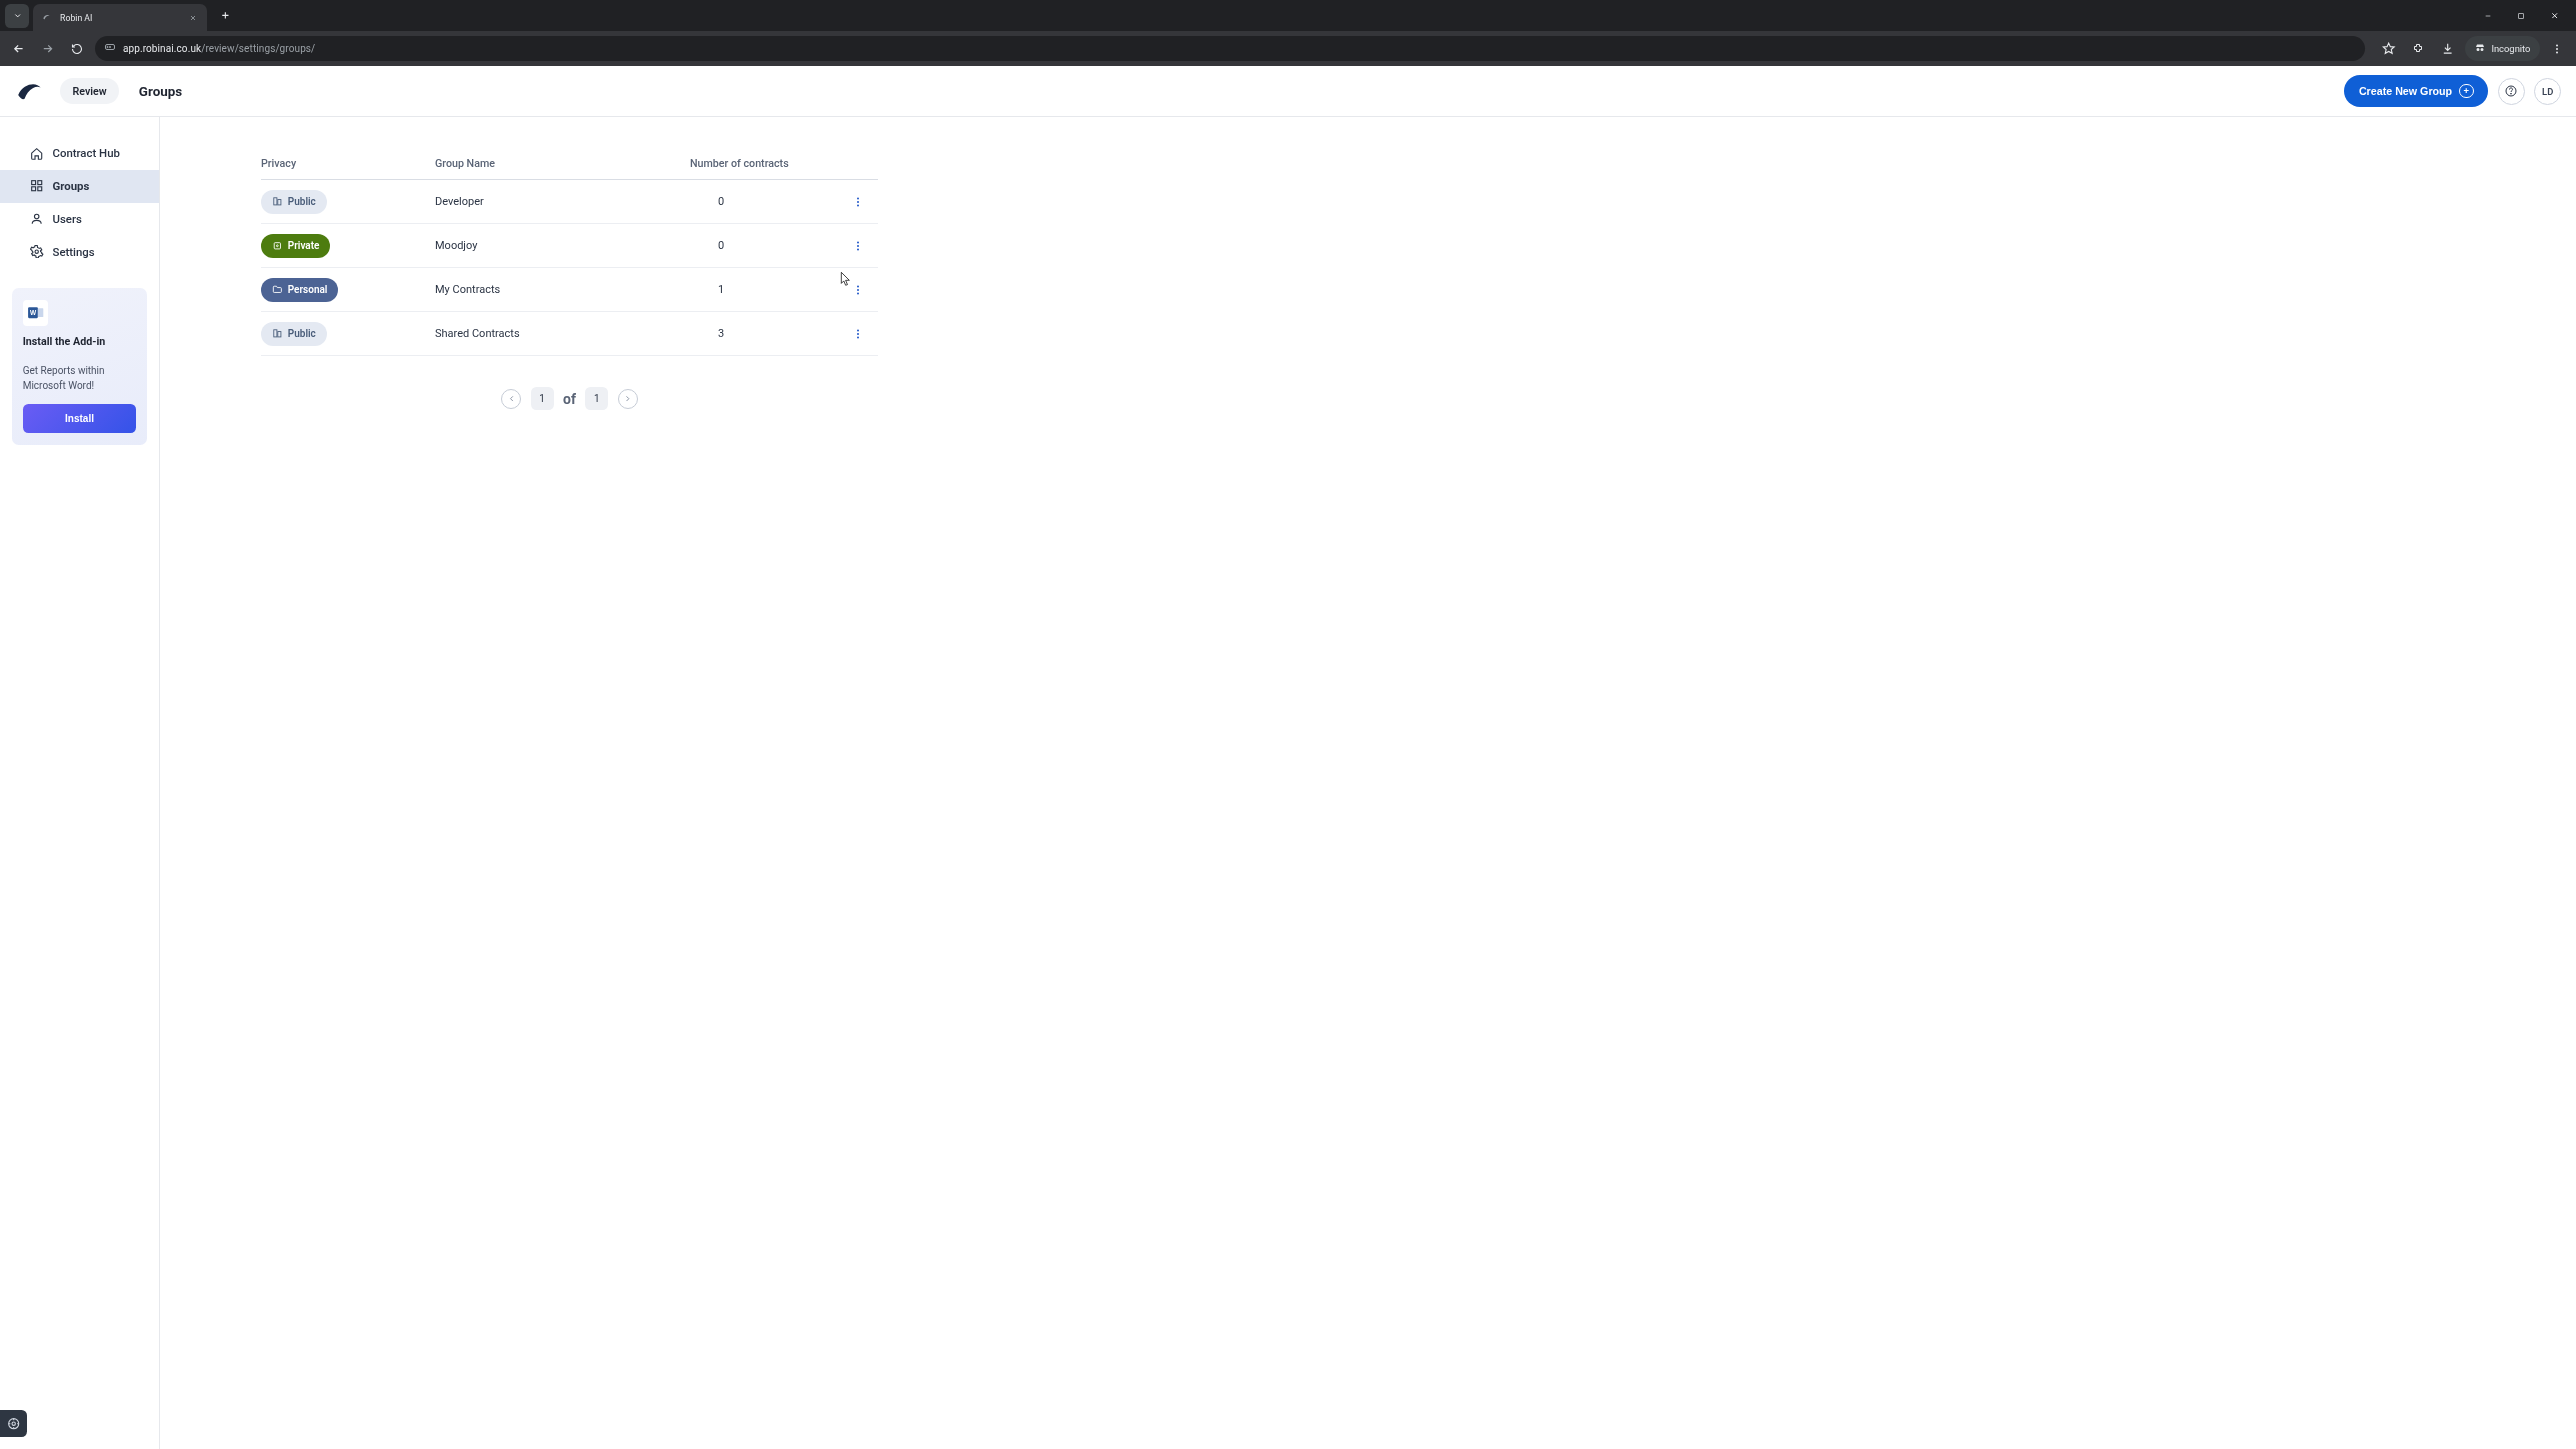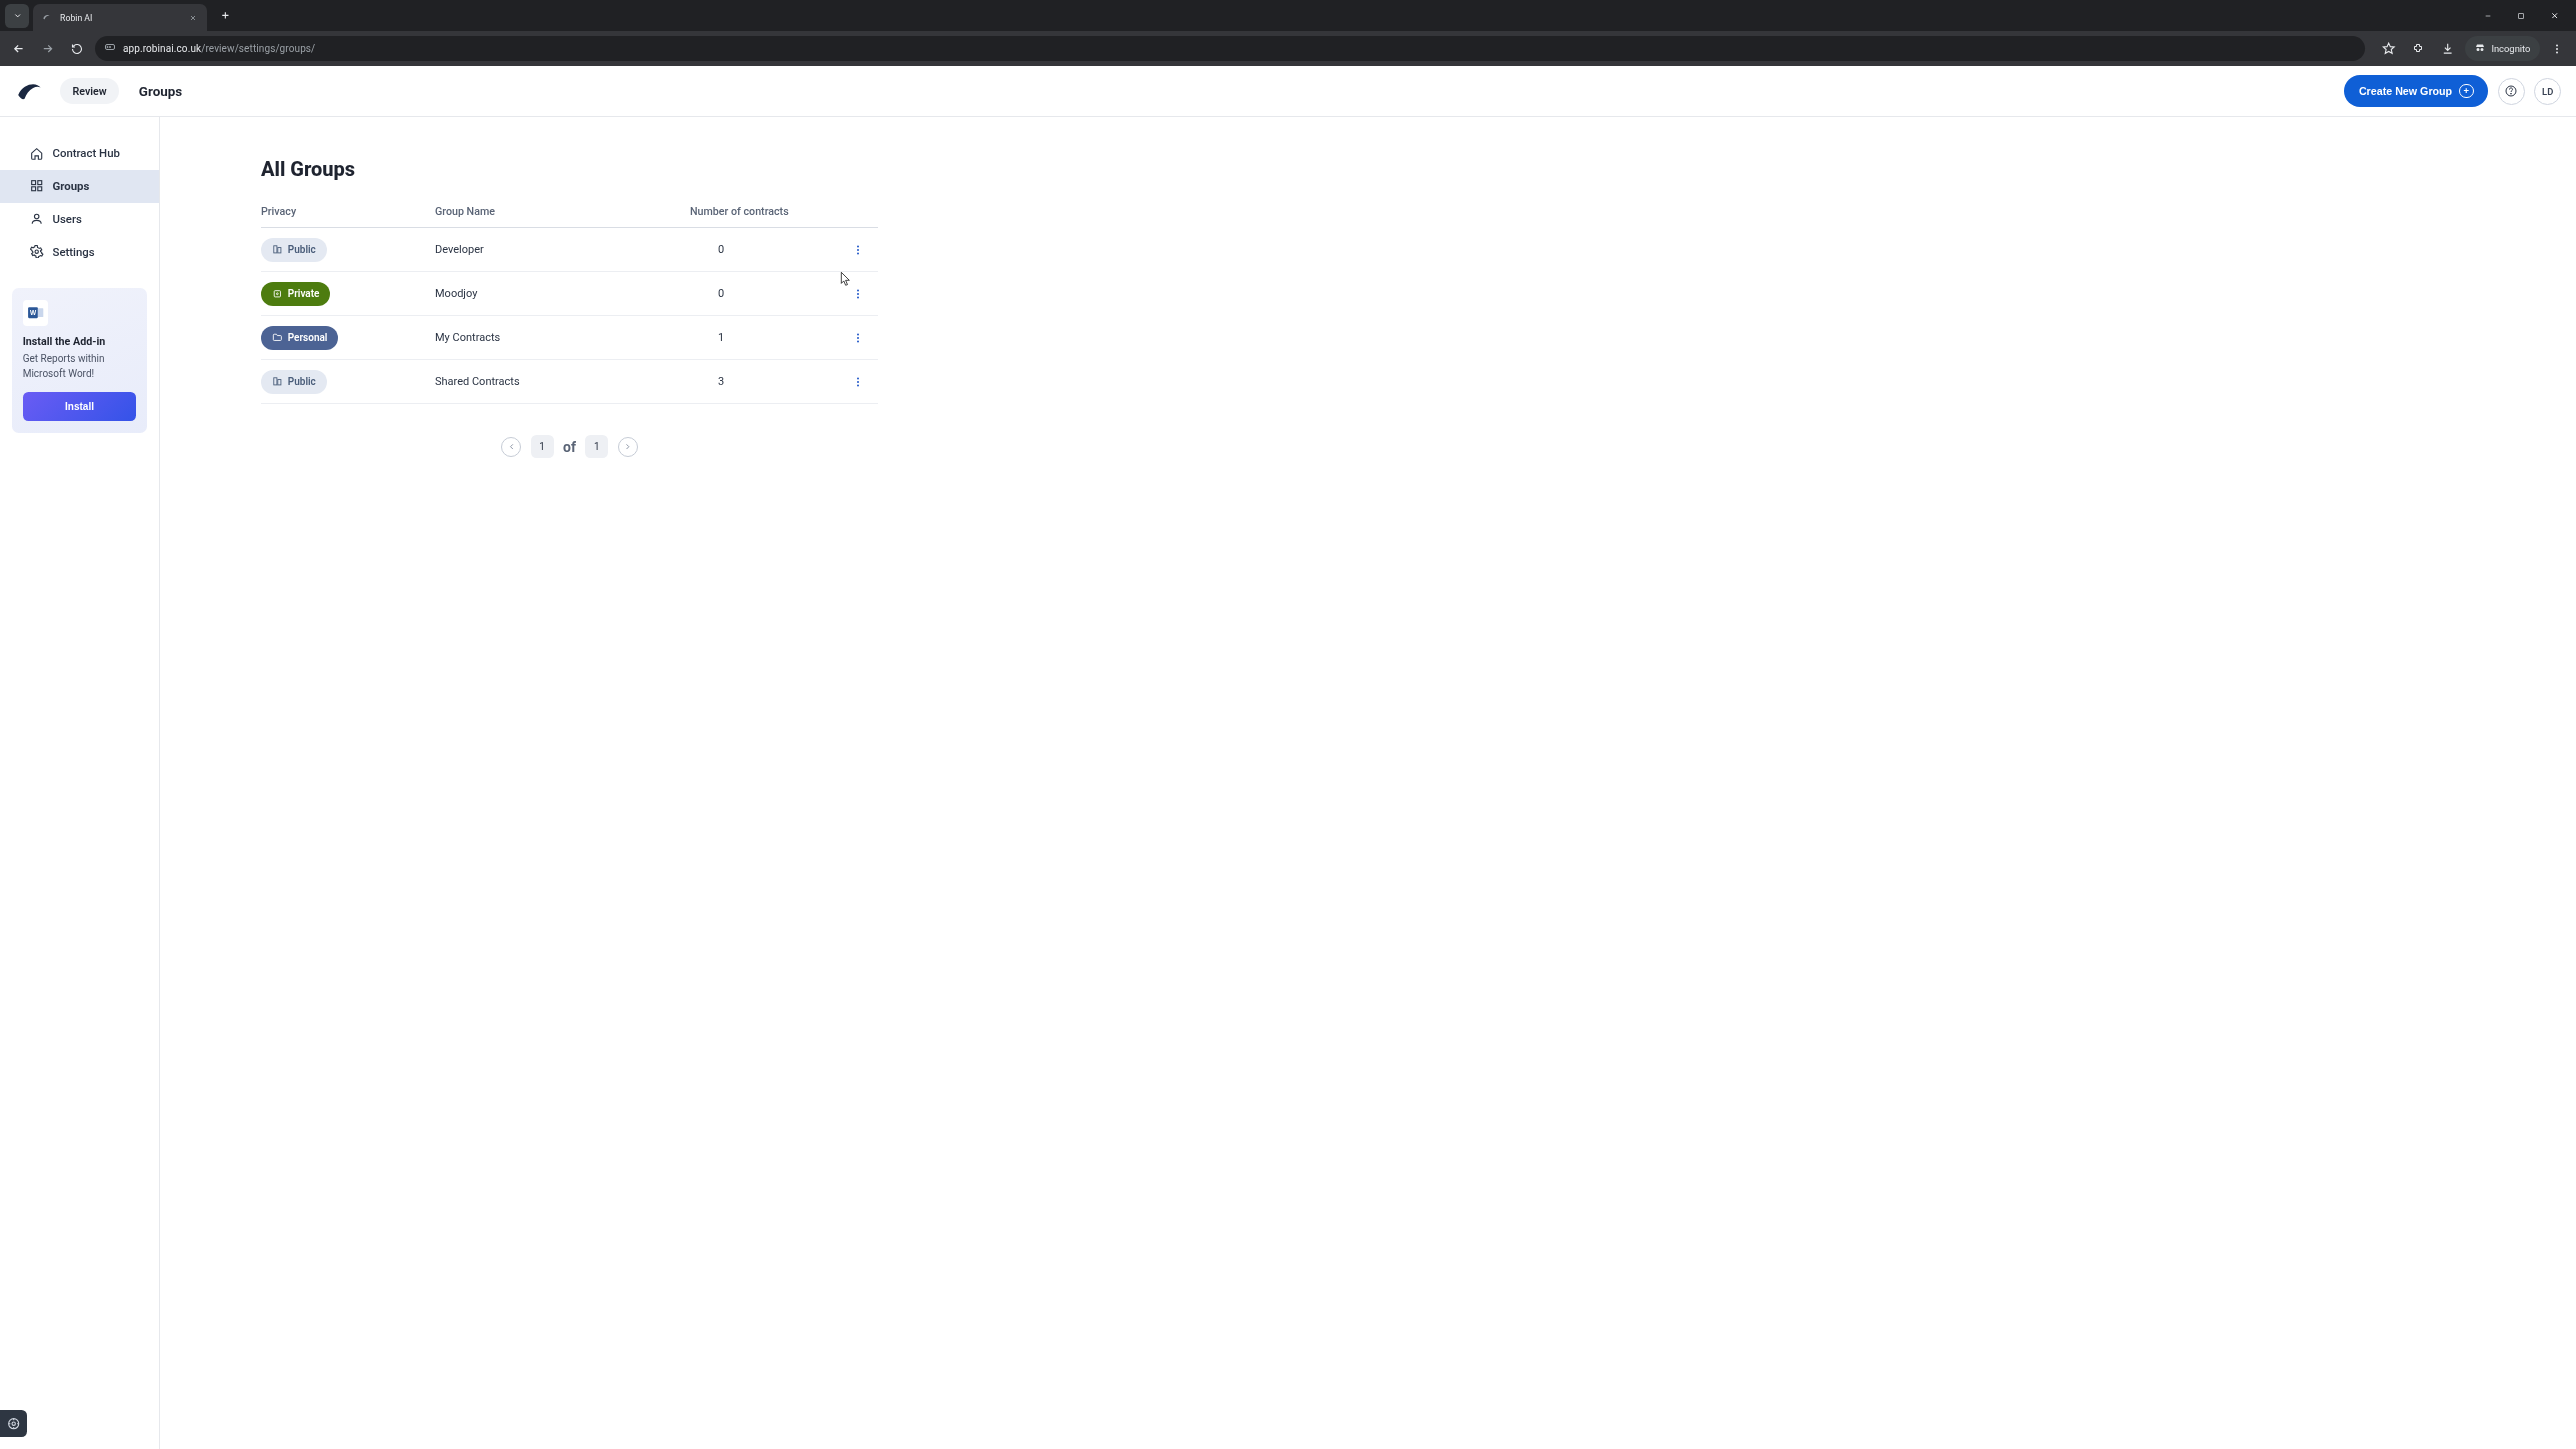--- a/index.html
+++ b/index.html
@@ -40,21 +40,21 @@
 
     .app-body { display: flex; height: calc(100vh - 31px - 35px - 51px); min-height: 436px; }
     .sidebar { width: 160px; border-right: 0.7px solid #e6e8ec; padding: 20px 0 13.4px 0; display: flex; flex-direction: column; position: relative; }
     .nav-item { display: flex; align-items: center; gap: 9.4px; padding: 9.4px 14.8px 9.4px 29.5px; font-size: 11.4px; color: #2b3444; cursor: pointer; font-weight: 500; position: relative; }
     .nav-item.active { background: #e0e6f2; font-weight: 700; }
     .nav-icon { width: 14.8px; height: 14.8px; position: absolute; left: 29.5px; display: flex; align-items: center; justify-content: center; }
     .nav-item .label { margin-left: 23px; }
 
     .addin-card { margin: 20px 12px 0 12px; background: linear-gradient(160deg, #f0f2fb 0%, #e8ecfa 100%); border-radius: 6.7px; padding: 12px 10.7px; }
     .word-icon { width: 25.5px; height: 25.5px; background: #fff; border-radius: 4px; display: flex; align-items: center; justify-content: center; margin-bottom: 9.4px; }
-    .addin-title { font-size: 10.7px; font-weight: 700; color: #1f2430; margin-bottom: 4px; }
+    .addin-title { font-size: 10.7px; font-weight: 700; color: #1f2430; margin-bottom: 16px; }
     .addin-sub { font-size: 10px; color: #4a5264; line-height: 1.45; margin-bottom: 10.7px; }
     .install-btn { width: 100%; height: 29.5px; background: linear-gradient(135deg, #6a5cf4, #3453e8); color: #fff; border: none; border-radius: 5.4px; font-size: 10px; font-weight: 600; cursor: pointer; }
 
     .help-fab { position: absolute; bottom: 12px; left: 0; width: 27px; height: 27px; background: #2e3642; border-radius: 0 5.4px 5.4px 0; display: flex; align-items: center; justify-content: center; color: #cfd5df; cursor: pointer; }
 
     .main { flex: 1; padding: 40px 67px 27px 101px; overflow: auto; }
     .main h1 { font-size: 20px; font-weight: 800; color: #1f2430; margin-bottom: 24px; }
     .table { width: 100%; max-width: 617px; }
     .thead { display: grid; grid-template-columns: 174px 1fr 148px 40px; padding: 0 0 9.4px 0; border-bottom: 0.7px solid #d9dde4; }
     .th { font-size: 10.7px; color: #5a6476; font-weight: 500; }
@@ -258,21 +258,20 @@
     <div class="help-fab">
       <svg width="13.4" height="13.4" viewBox="0 0 24 24" fill="none" stroke="currentColor" stroke-width="2">
           <circle cx="12" cy="12" r="9"></circle>
           <circle cx="12" cy="12" r="3"></circle>
           <path d="M12 3v3M12 18v3M3 12h3M18 12h3"></path>
         </svg>
     </div>
   </div>
 
   <div class="main">
-    <h1>All Groups</h1>
     <div class="table">
       <div class="thead">
         <div class="th">Privacy</div>
         <div class="th">Group Name</div>
         <div class="th">Number of contracts</div>
         <div></div>
       </div>
       <div id="table-body">
           <div class="trow">
     <div><span class="badge badge-public">

